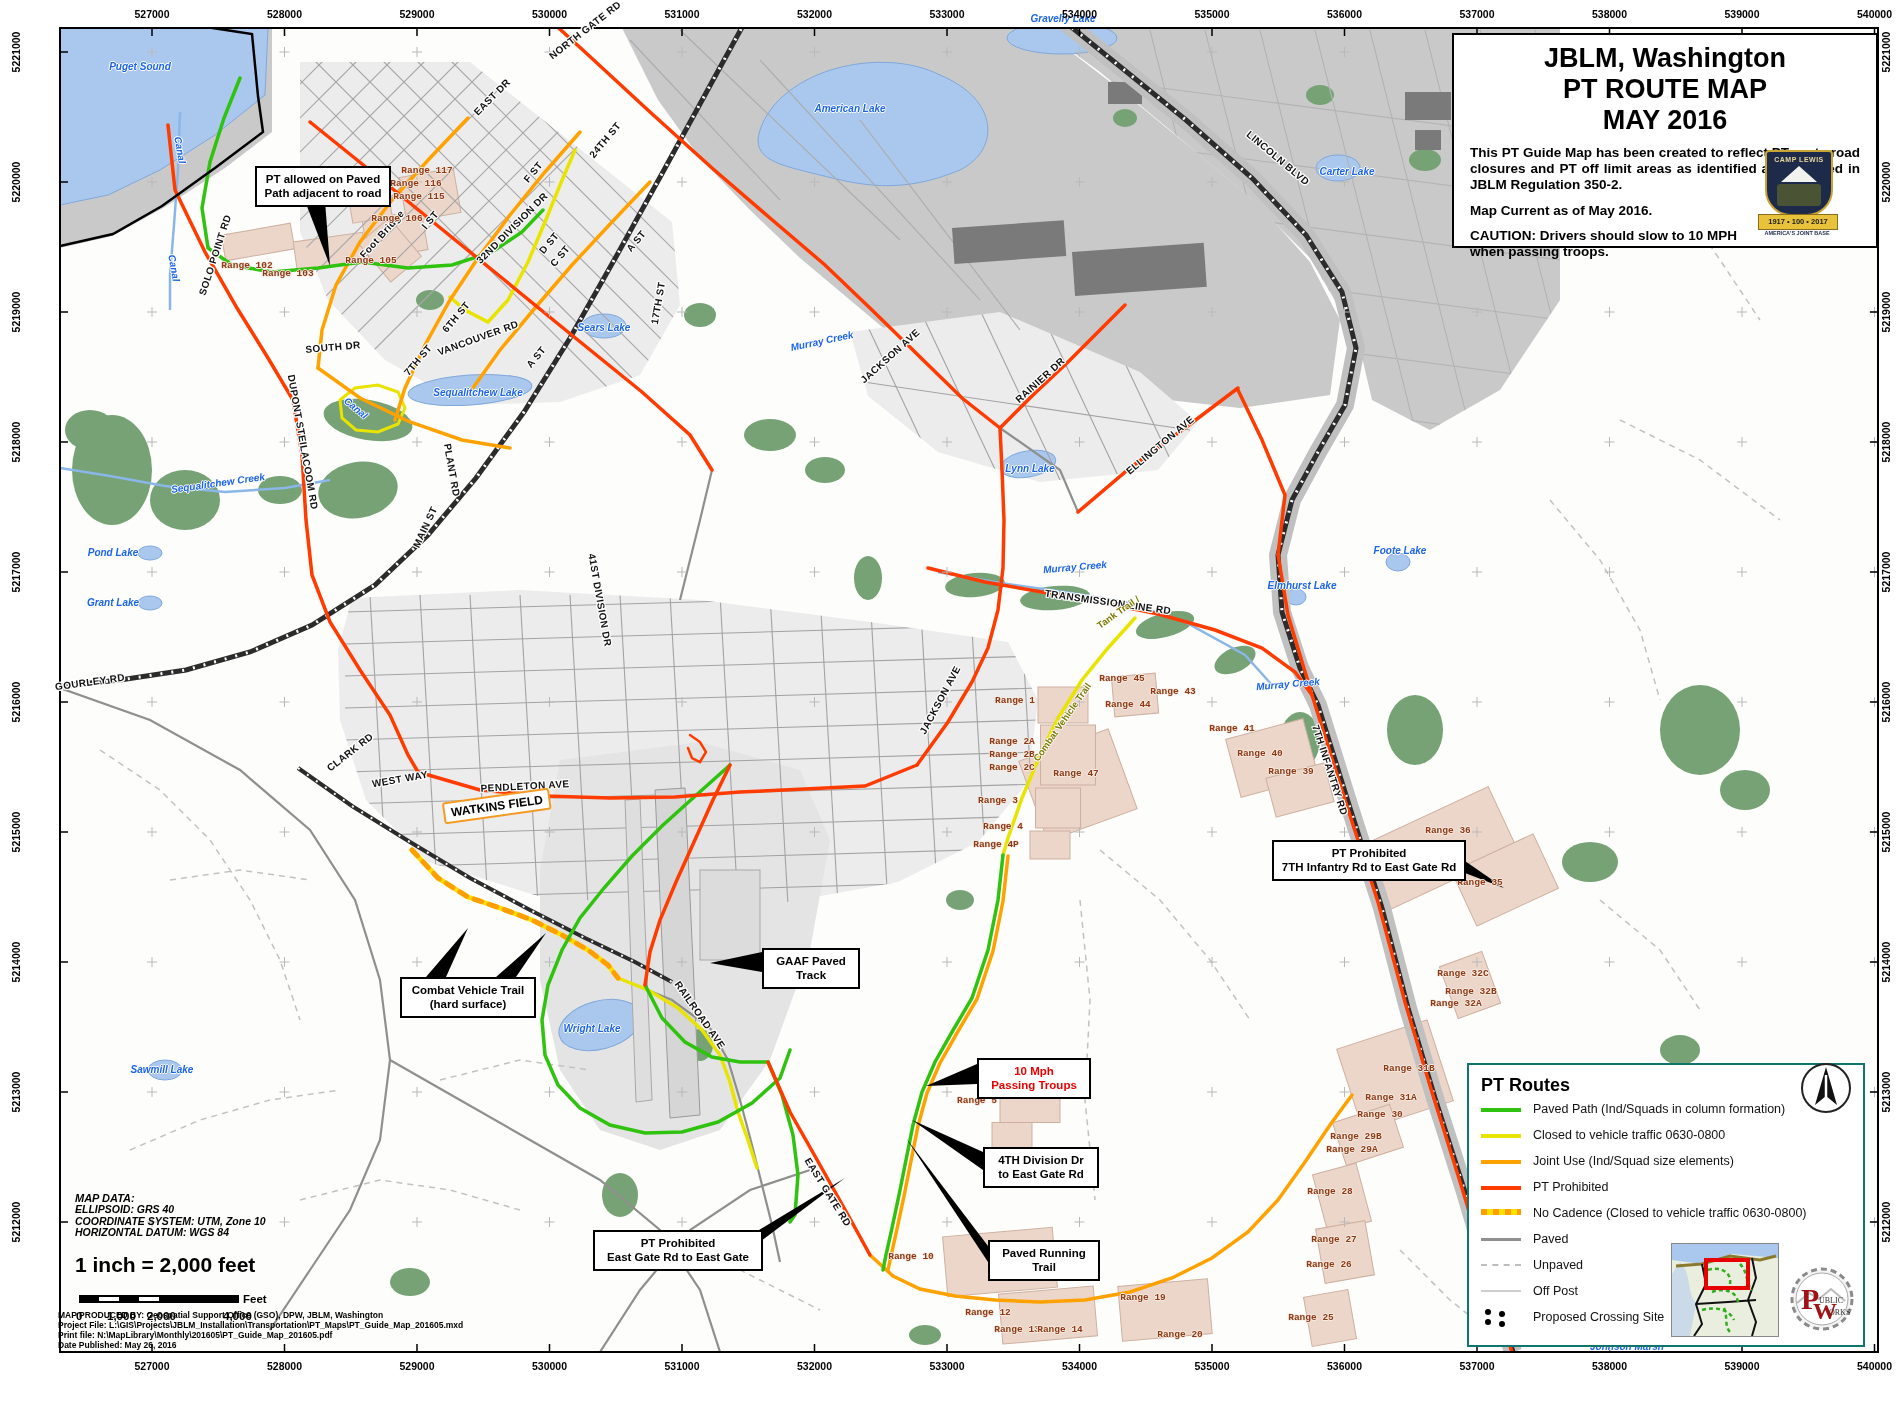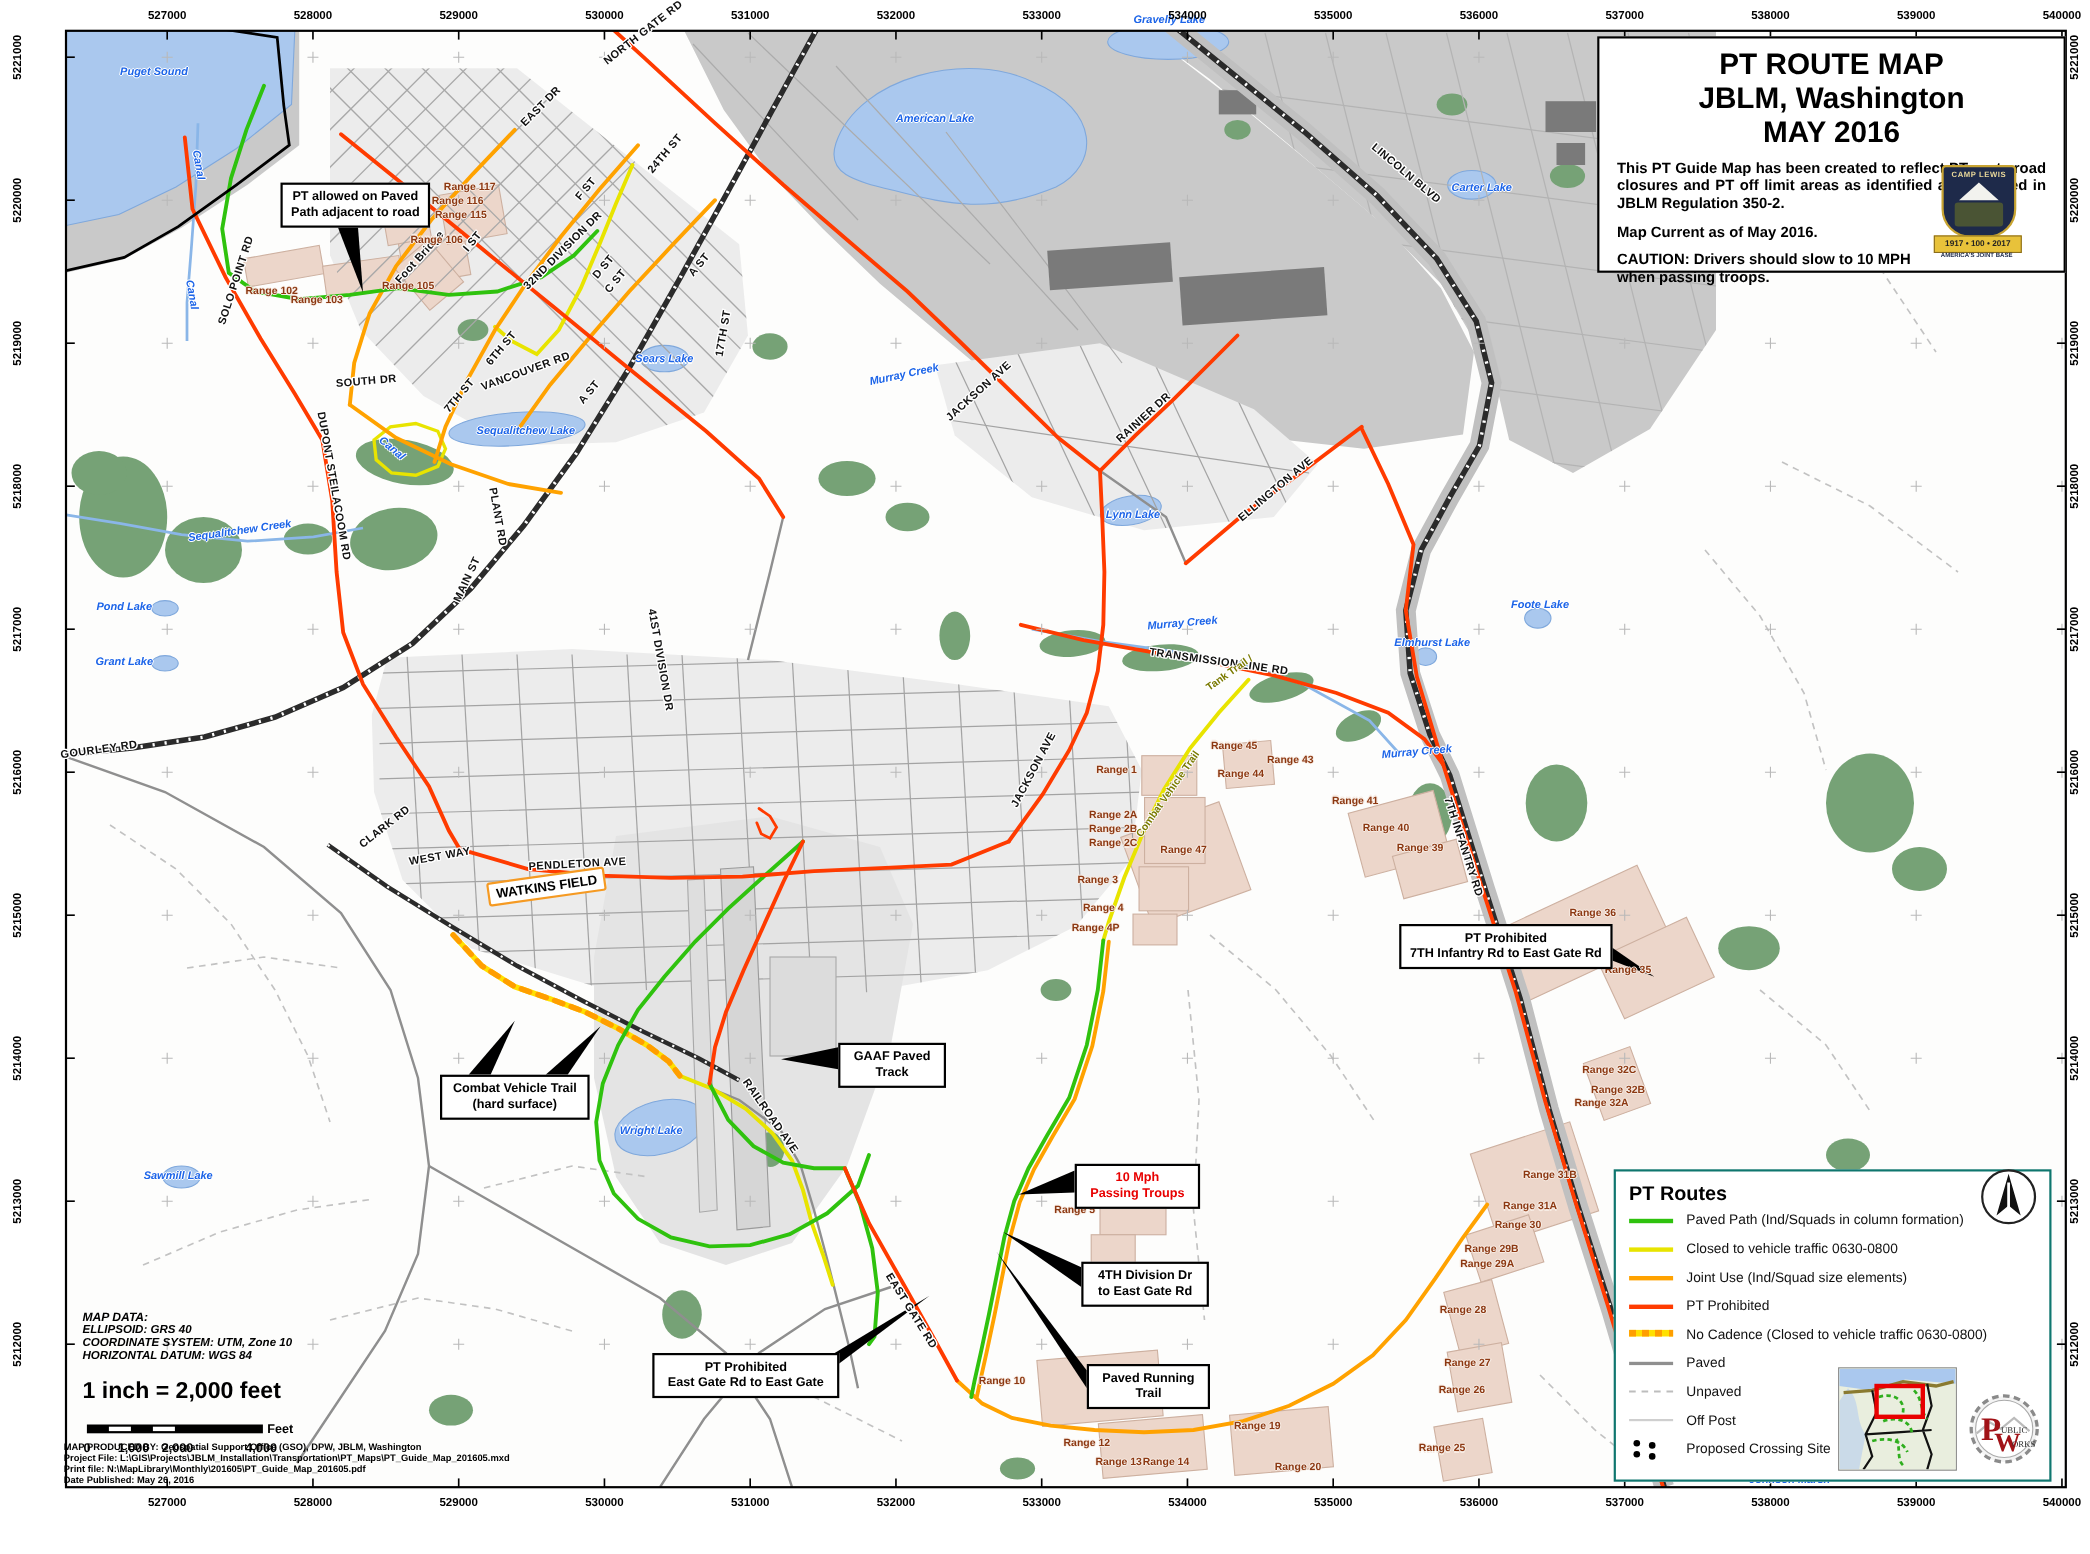--- a/index.html
+++ b/index.html
@@ -6,21 +6,21 @@
   #page{position:relative;width:1900px;height:1413px;background:#fff;overflow:hidden;
         font-family:"Liberation Sans",sans-serif;}
   #mapsvg{position:absolute;left:0;top:0;}
   #overlay{position:absolute;left:0;top:0;width:1900px;height:1413px;}
   .maplabel{position:absolute;white-space:nowrap;transform:translate(-50%,-50%);pointer-events:none;}
   .road{font-size:10px;font-weight:bold;color:#111;letter-spacing:.4px;
         text-shadow:-1px 0 #fff,1px 0 #fff,0 -1px #fff,0 1px #fff,-1px -1px #fff,1px 1px #fff,1px -1px #fff,-1px 1px #fff;}
   .water{font-size:10px;font-weight:bold;font-style:italic;color:#1c64e8;
         text-shadow:-1px 0 #fff,1px 0 #fff,0 -1px #fff,0 1px #fff;}
   .range{font-size:9.5px;font-weight:bold;color:#8c3812;
-        text-shadow:-1px 0 #f7ece4,1px 0 #f7ece4,0 -1px #f7ece4,0 1px #f7ece4;}
+        text-shadow:-1px 0 #f7ece4,1px 0 #f7ece4,0 -1px #f7ece4,0 1px #f7ece4;font-family:Liberation Mono, monospace;}
   .trail{font-size:9.5px;font-weight:bold;color:#7a7a00;
         text-shadow:-1px 0 #fff,1px 0 #fff,0 -1px #fff,0 1px #fff;}
   .place{font-size:12px;font-weight:bold;color:#000;background:#fff;border:2.5px solid #f59a23;
         padding:2px 6px;border-radius:3px;}
   .gridlab{position:absolute;font-size:10.5px;font-weight:bold;color:#000;transform:translate(-50%,-50%);}
   .gridlab.side{transform:translate(-50%,-50%) rotate(-90deg);}
   .callout{position:absolute;background:#fff;border:2px solid #000;text-align:center;
         font-size:11.5px;font-weight:bold;line-height:1.25;padding:4px 5px;color:#000;z-index:6;}
   .callout.red{color:#e80000;}
   
@@ -698,22 +698,22 @@
         <div>PT Prohibited</div>
         <div>East Gate Rd to East Gate</div>
       </div>
       <div class="callout" style="left: 1272px; top: 840px; width: 180px;">
         <div>PT Prohibited</div>
         <div>7TH Infantry Rd to East Gate Rd</div>
       </div>
     </div>
 
   <div id="titlebox">
+    <div class="t">JBLM, Washington</div>
     <div class="t">PT ROUTE MAP</div>
-    <div class="t">JBLM, Washington</div>
     <div class="t">MAY 2016</div>
     <div class="para">This PT Guide Map has been created to reflect PT route road closures and PT off limit areas as identified and updated in JBLM Regulation 350-2.</div>
     <div class="cur">Map Current as of May 2016.</div>
     <div class="caution">CAUTION: Drivers should slow to 10 MPH when passing troops.</div>
     <div id="crest">
       <div class="shield">
         <div class="arc">CAMP LEWIS</div>
         <div class="mtn"></div>
         <div class="keep"></div>
       </div>

